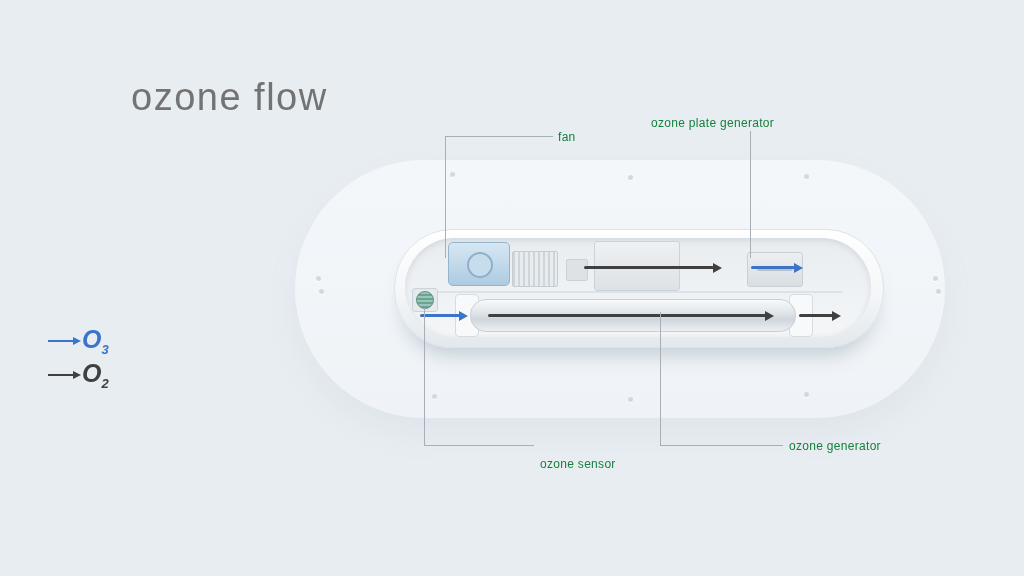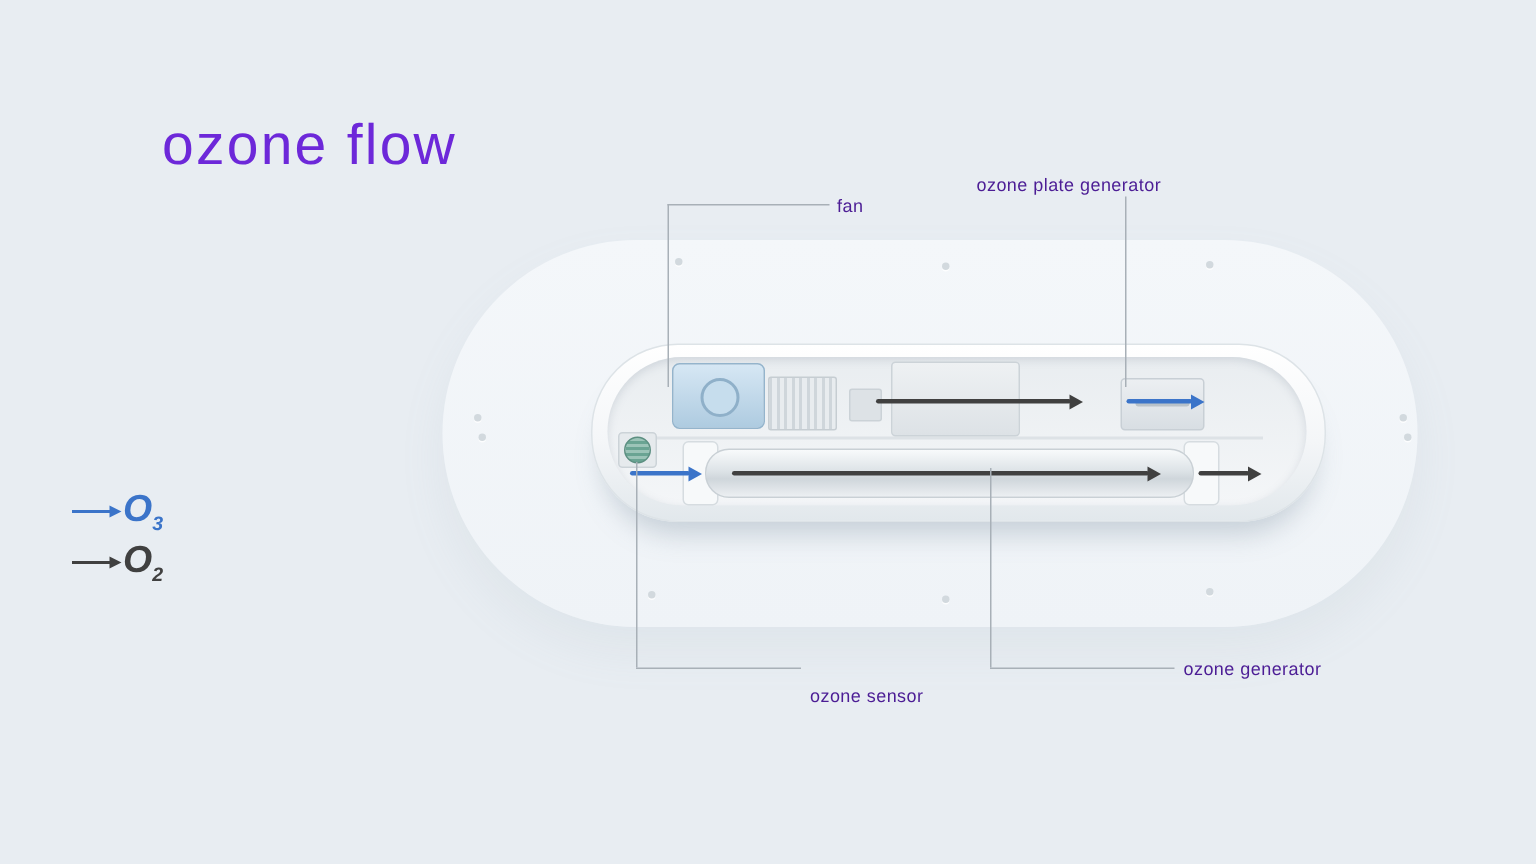--- a/index.html
+++ b/index.html
@@ -5,31 +5,31 @@
   html,body{margin:0;padding:0;}
   body{font-family:"Liberation Sans", sans-serif;}
   .stage{
     position:relative;
     width:1024px;height:576px;
     background:#e8edf2;
     overflow:hidden;
   }
   
   .title{
-    position:absolute;left:108px;top:76px;
-    font-size:38px;font-weight:300;color:#6d28d9;
+    position:absolute;left:131px;top:76px;
+    font-size:38px;font-weight:300;color:#737373;
     letter-spacing:1.5px;
   }
   .description{
     position:absolute;left:50px;top:210px;
     font-size:13.5px;color:#565d63;line-height:1.5;letter-spacing:0.4px;
   }
   .callout-label{
     position:absolute;
-    font-size:12px;color:#4c1d95;letter-spacing:0.3px;white-space:nowrap;
+    font-size:12px;color:#15803d;letter-spacing:0.3px;white-space:nowrap;
   }
   
   .legend{position:absolute;left:48px;top:324px;}
   .legend-row{display:flex;align-items:center;height:34px;}
   .chem{font-size:25px;font-weight:700;font-style:italic;margin-left:8px;line-height:1;}
   .chem sub{font-size:13px;font-weight:700;}
   .blue{color:#3b74c9;align-items:center;}
   .orange{color:#404040;align-items:center;}
   
   .arrow{position:absolute;height:3px;background:currentColor;border-radius:2px;}

